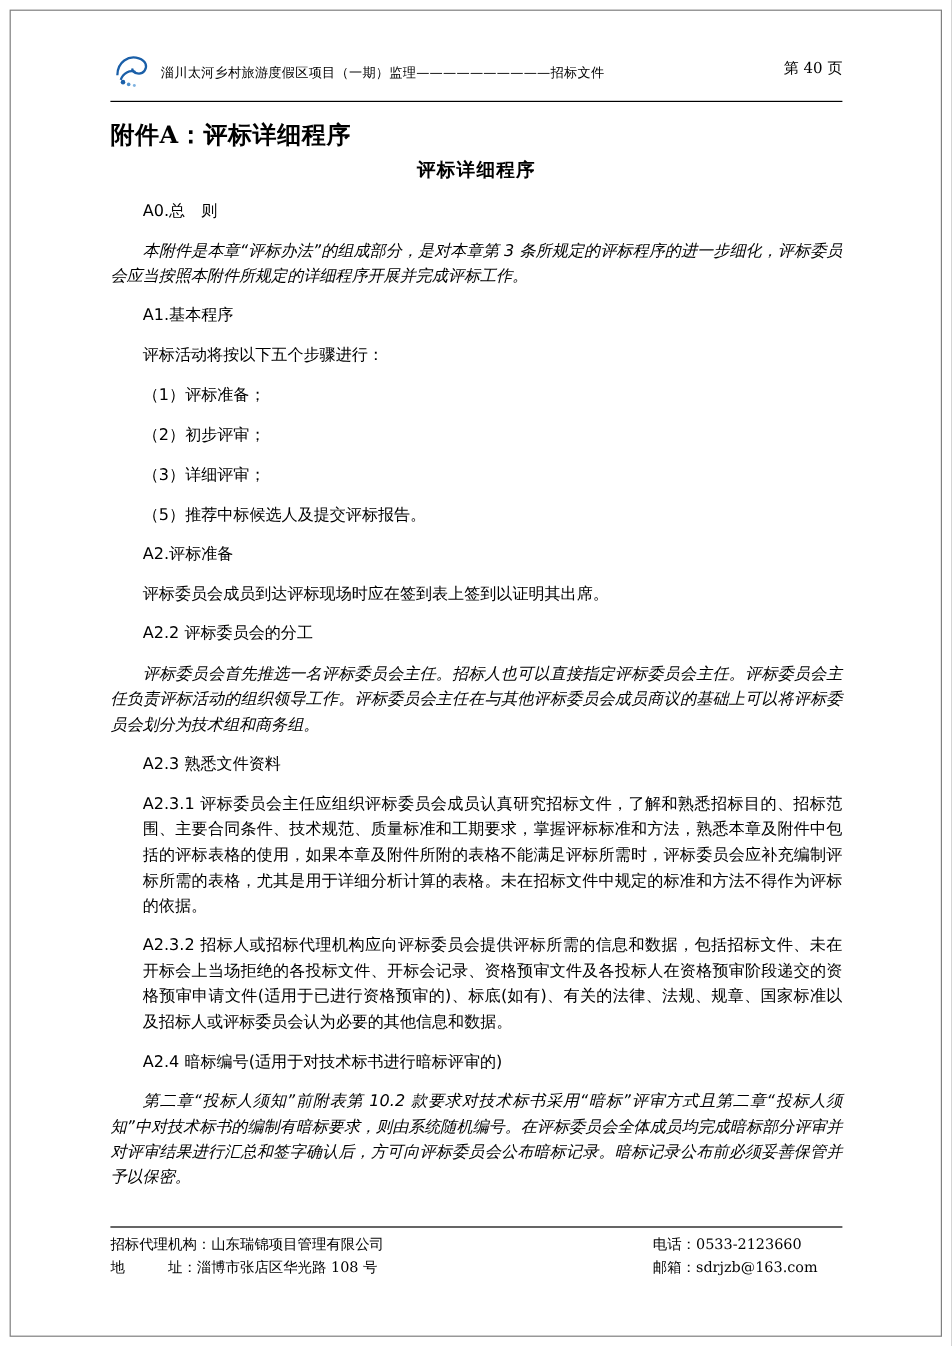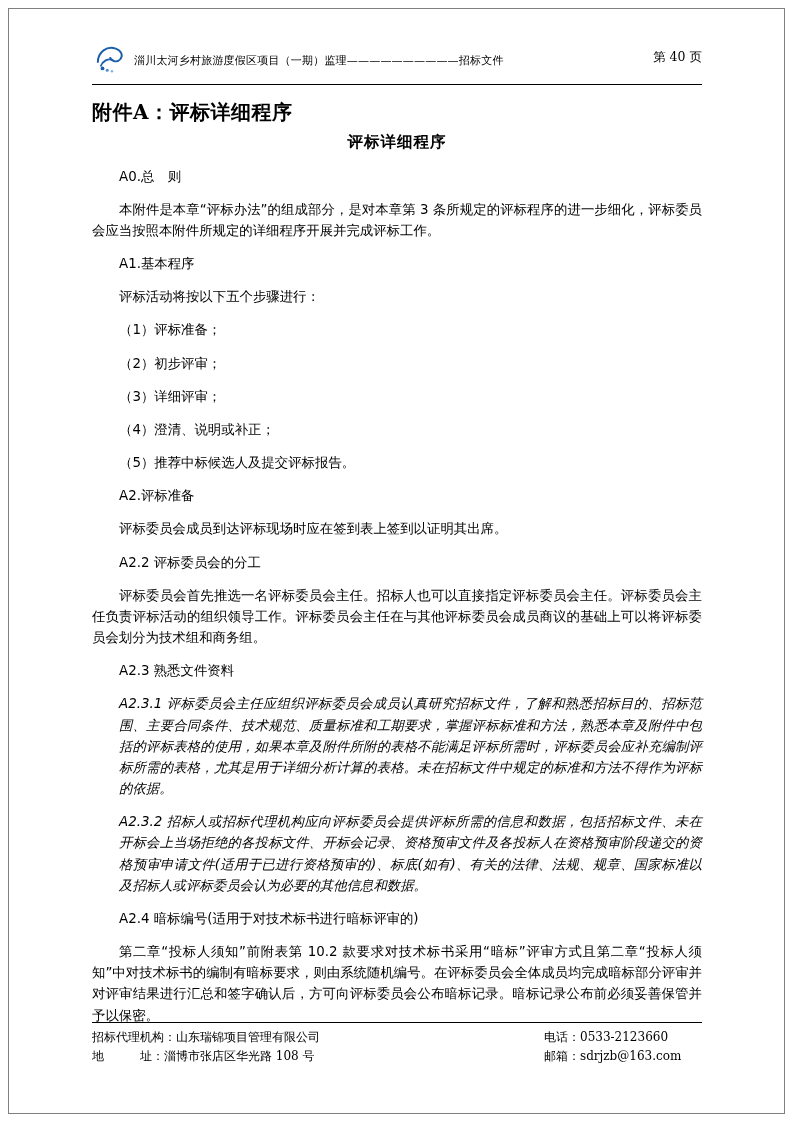--- a/index.html
+++ b/index.html
@@ -96,28 +96,28 @@
   }
   p.para {
     margin: 12px 0 7px 0;
     font-size: 13.4px;
     line-height: 1.58;
     text-align: justify;
     font-family: "DejaVu Sans", "Liberation Sans", sans-serif;
   }
   p.indent2 {
     text-indent: 27px;
+    font-style: italic;
   }
   p.indent1 {
     padding-left: 27px;
   }
   p.indent1b {
     padding-left: 27px;
     text-indent: 0;
-    font-style: italic;
   }
   p.tight {
     margin-bottom: 4px;
   }
 
   
   .footer-rule {
     position: absolute;
     left: 92px;
     top: 1022px;
@@ -180,21 +180,20 @@
     <div class="h-attach">附件A：评标详细程序</div>
     <div class="h-center">评标详细程序</div>
 
     <p class="para indent1 tight">A0.总　则</p>
     <p class="para indent2">本附件是本章“评标办法”的组成部分，是对本章第 3 条所规定的评标程序的进一步细化，评标委员会应当按照本附件所规定的详细程序开展并完成评标工作。</p>
     <p class="para indent1 tight">A1.基本程序</p>
     <p class="para indent1 tight">评标活动将按以下五个步骤进行：</p>
     <p class="para indent1 tight">（1）评标准备；</p>
     <p class="para indent1 tight">（2）初步评审；</p>
     <p class="para indent1 tight">（3）详细评审；</p>
-    <p class="para indent1 tight">（4）澄清、说明或补正；</p>
     <p class="para indent1 tight">（5）推荐中标候选人及提交评标报告。</p>
     <p class="para indent1 tight">A2.评标准备</p>
     <p class="para indent1 tight">评标委员会成员到达评标现场时应在签到表上签到以证明其出席。</p>
     <p class="para indent1 tight">A2.2 评标委员会的分工</p>
     <p class="para indent2">评标委员会首先推选一名评标委员会主任。招标人也可以直接指定评标委员会主任。评标委员会主任负责评标活动的组织领导工作。评标委员会主任在与其他评标委员会成员商议的基础上可以将评标委员会划分为技术组和商务组。</p>
     <p class="para indent1 tight">A2.3 熟悉文件资料</p>
     <p class="para indent1b">A2.3.1 评标委员会主任应组织评标委员会成员认真研究招标文件，了解和熟悉招标目的、招标范围、主要合同条件、技术规范、质量标准和工期要求，掌握评标标准和方法，熟悉本章及附件中包括的评标表格的使用，如果本章及附件所附的表格不能满足评标所需时，评标委员会应补充编制评标所需的表格，尤其是用于详细分析计算的表格。未在招标文件中规定的标准和方法不得作为评标的依据。</p>
     <p class="para indent1b">A2.3.2 招标人或招标代理机构应向评标委员会提供评标所需的信息和数据，包括招标文件、未在开标会上当场拒绝的各投标文件、开标会记录、资格预审文件及各投标人在资格预审阶段递交的资格预审申请文件(适用于已进行资格预审的)、标底(如有)、有关的法律、法规、规章、国家标准以及招标人或评标委员会认为必要的其他信息和数据。</p>
     <p class="para indent1 tight">A2.4 暗标编号(适用于对技术标书进行暗标评审的)</p>
     <p class="para indent2">第二章“投标人须知”前附表第 10.2 款要求对技术标书采用“暗标”评审方式且第二章“投标人须知”中对技术标书的编制有暗标要求，则由系统随机编号。在评标委员会全体成员均完成暗标部分评审并对评审结果进行汇总和签字确认后，方可向评标委员会公布暗标记录。暗标记录公布前必须妥善保管并予以保密。</p>

